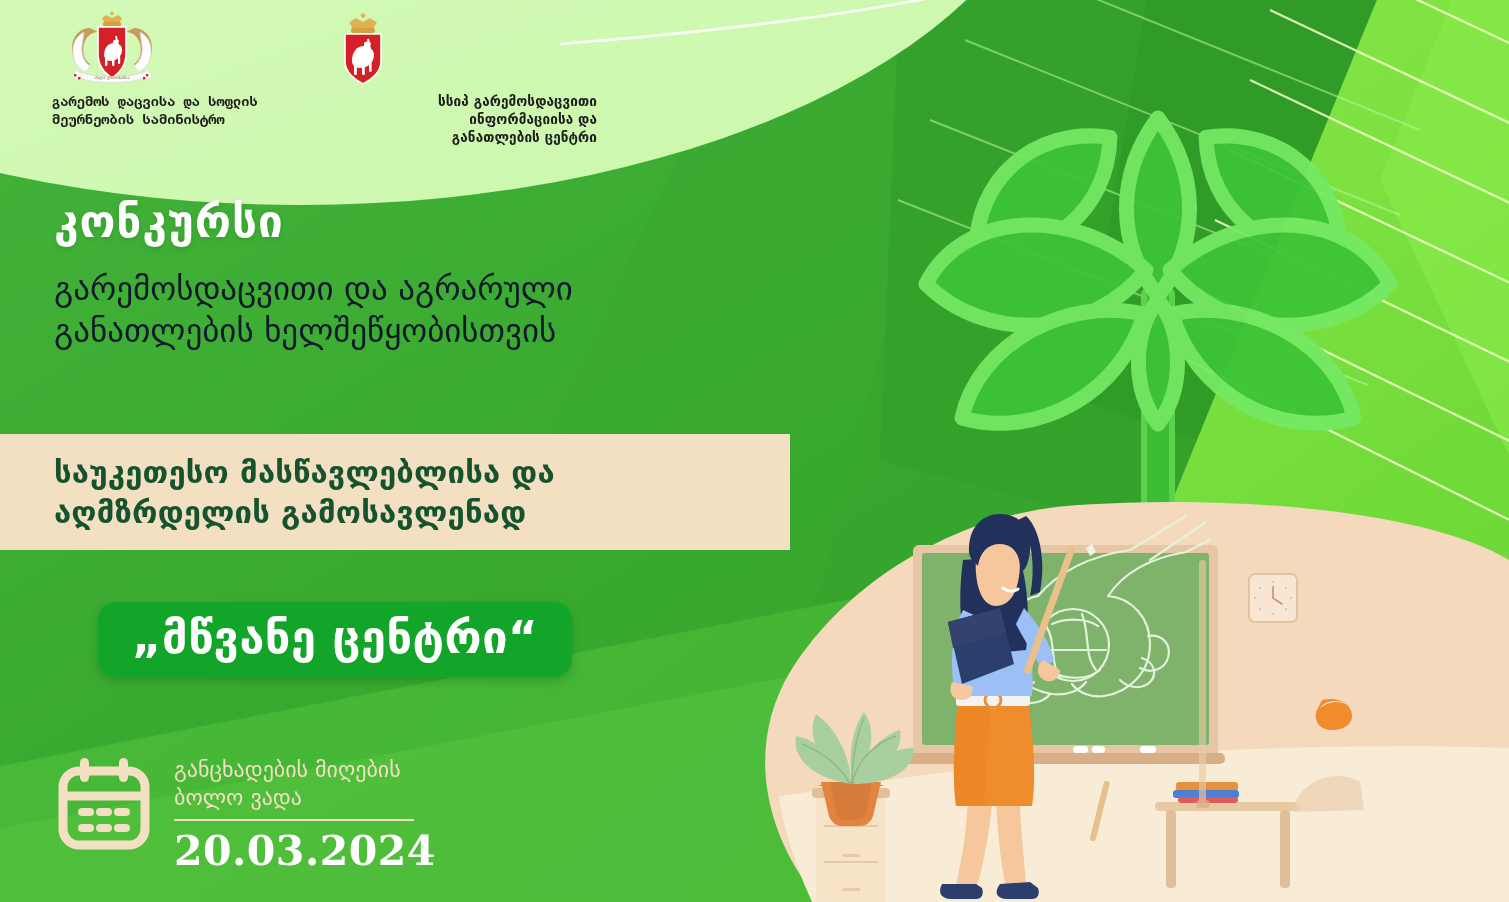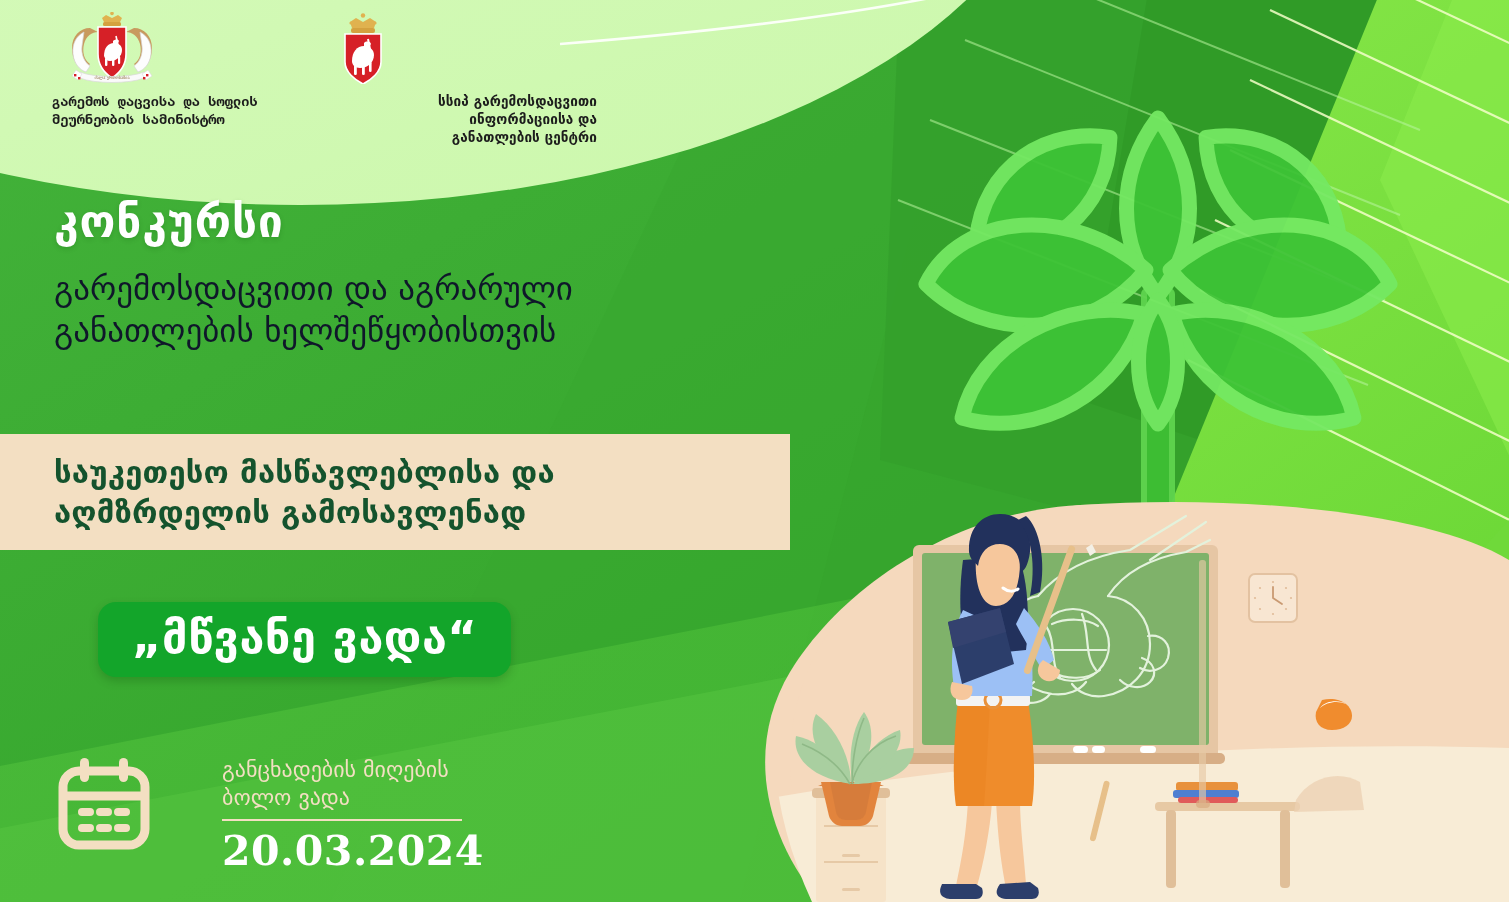--- a/index.html
+++ b/index.html
@@ -49,21 +49,21 @@
   
   #pill{
     position:absolute;left:98px;top:602px;z-index:20;
     background:#13a52a;border-radius:18px;
     padding:12px 34px 16px 34px;
     box-shadow:0 4px 10px rgba(0,60,0,0.22);
   }
   #pill-text{color:#ffffff;font-size:45px;font-weight:bold;line-height:1.05;letter-spacing:0.5px;white-space:nowrap;}
 
   
-  #deadline{position:absolute;left:56px;top:752px;z-index:20;display:flex;align-items:flex-start;gap:48px;}
+  #deadline{position:absolute;left:56px;top:752px;z-index:20;display:flex;align-items:flex-start;}
   #cal-icon{margin-right:22px;margin-top:4px;}
   #deadline-right{padding-top:4px;}
   #deadline-label{color:#f3dfc2;font-size:22px;line-height:1.25;max-width:260px;}
   #deadline-rule{width:240px;height:2px;background:#f3dfc2;margin:8px 0 6px 0;}
   #deadline-date{
     color:#ffffff;font-size:41px;font-weight:bold;letter-spacing:0.5px;
     font-family:"DejaVu Serif","Liberation Serif",serif;
   }
 </style>
 </head>
@@ -439,21 +439,21 @@
     <div id="kw-sub" style="white-space:pre-line;">გარემოსდაცვითი და აგრარული
 განათლების ხელშეწყობისთვის</div>
   </div>
 
   <div id="banner">
     <div id="banner-text" style="white-space:pre-line;">საუკეთესო მასწავლებლისა და
 აღმზრდელის გამოსავლენად</div>
   </div>
 
   <div id="pill">
-    <div id="pill-text">„მწვანე ვადა“</div>
+    <div id="pill-text">„მწვანე ცენტრი“</div>
   </div>
 
   <div id="deadline">
     <svg id="cal-icon" width="96" height="96" viewBox="0 0 96 96" xmlns="http://www.w3.org/2000/svg">
       <rect x="7" y="15" width="82" height="74" rx="16" fill="none" stroke="#f3dfc2" stroke-width="9"></rect>
       <path d="M7,40 L89,40" stroke="#f3dfc2" stroke-width="9"></path>
       <rect x="24" y="2" width="9" height="24" rx="4.5" fill="#f3dfc2"></rect>
       <rect x="63" y="2" width="9" height="24" rx="4.5" fill="#f3dfc2"></rect>
       <g fill="#f3dfc2">
         <rect x="22" y="52" width="16" height="8" rx="4"></rect>

